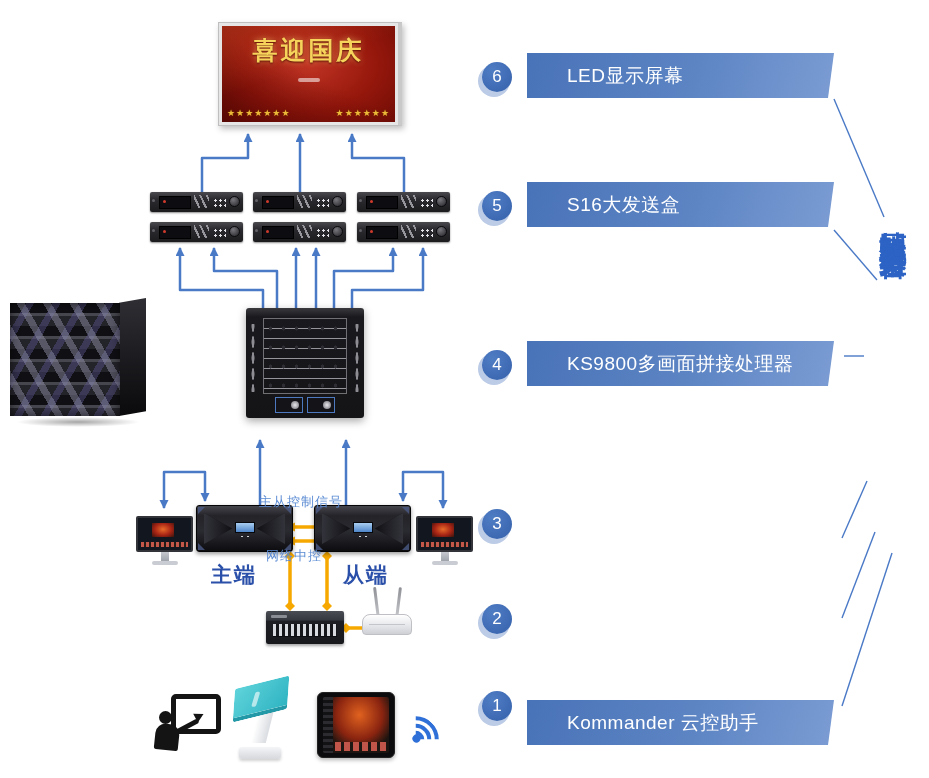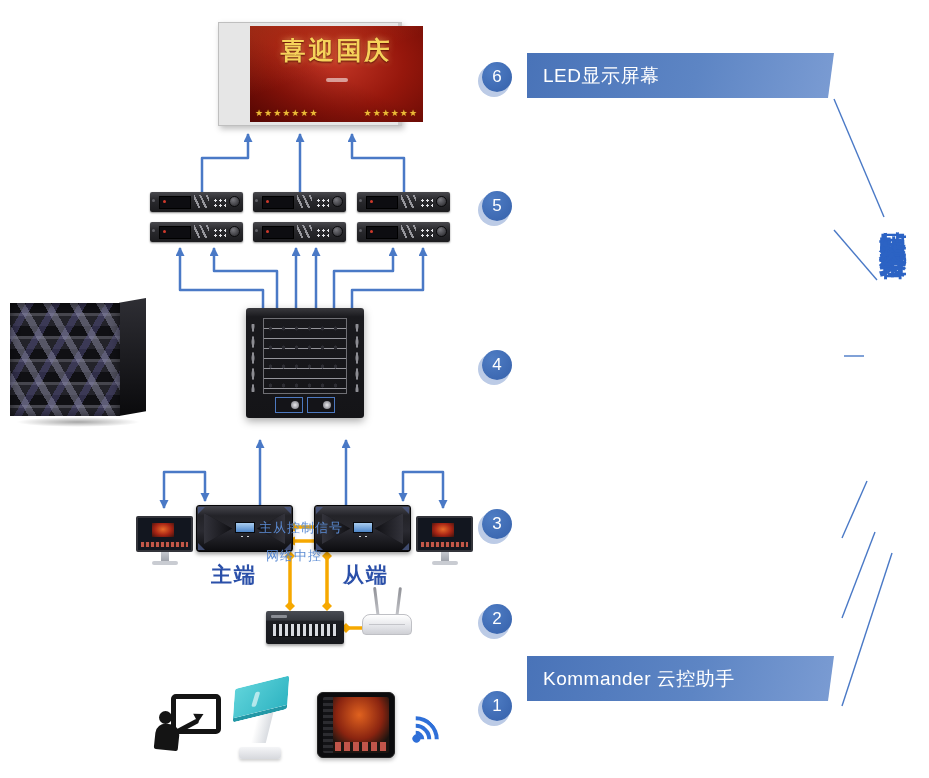--- a/index.html
+++ b/index.html
@@ -7,21 +7,21 @@
     position:relative;width:929px;height:778px;background:#fff;overflow:hidden;
     font-family:"Liberation Sans",sans-serif;
   }
   #connectors{position:absolute;left:0;top:0;width:929px;height:778px;pointer-events:none;}
 
   
   .banner{
     position:absolute;left:527px;width:307px;height:45px;
     background:linear-gradient(105deg,#4973b8 0%,#5d85c4 55%,#7b9cd3 100%);
     clip-path:polygon(0 0,100% 0,calc(100% - 6px) 100%,0 100%);
-    color:#fff;font-size:19px;line-height:45px;padding-left:16px;box-sizing:border-box;
+    color:#fff;font-size:19px;line-height:45px;padding-left:40px;box-sizing:border-box;
     letter-spacing:.5px;white-space:nowrap;
   }
   .numcircle{
     position:absolute;left:482px;width:30px;height:30px;border-radius:50%;
     background:radial-gradient(circle at 35% 30%,#4f7dc4,#3d69b2 70%);
     box-shadow:-3px 4px 0 1px #bccbe6;
     color:#fff;font-size:17px;line-height:30px;text-align:center;
   }
   #vtitle{
     position:absolute;left:874px;top:210px;width:38px;height:345px;
@@ -34,21 +34,20 @@
     position:absolute;left:218px;top:22px;width:184px;height:104px;
     background:#e6e6e6;border:1px solid #bfbfbf;border-right:4px solid #c9c9c9;
     box-shadow:2px 3px 6px rgba(0,0,0,.25);box-sizing:border-box;padding:3px;
   }
   #led-screen{
     position:relative;width:100%;height:100%;overflow:hidden;
     background:
       linear-gradient(160deg,rgba(255,120,60,.25),transparent 45%),
       linear-gradient(25deg,rgba(60,0,0,.5),transparent 50%),
       radial-gradient(ellipse at 50% 40%,#c03424 0%,#96170c 55%,#6e0c05 100%);
-    margin-left: 28px;
   }
   #led-title{
     position:absolute;left:0;right:0;top:8px;text-align:center;
     font-size:25px;font-weight:bold;color:#f6d35b;letter-spacing:3px;
     text-shadow:0 1px 2px #5a0a00,0 0 6px rgba(255,220,120,.6);
   }
   #led-sub{position:absolute;left:50%;top:52px;width:22px;height:4px;transform:translateX(-50%);
     background:rgba(255,255,255,.55);border-radius:2px;}
   .led-stars{position:absolute;bottom:4px;font-size:9px;color:#ecba38;letter-spacing:1px;
     text-shadow:0 0 2px #7c3c00;}
@@ -361,21 +360,21 @@
     <div class="base"></div>
   </div>
   <div class="monitor" style="left:416px">
     <div class="scr"></div>
     <div class="neck"></div>
     <div class="base"></div>
   </div>
 
   <div class="endlabel" style="left:211px">主端</div>
   <div class="endlabel" style="left:343px">从端</div>
-  <div class="siglabel" style="left:259px;top:519px">主从控制信号</div>
+  <div class="siglabel" style="left:259px;top:493px">主从控制信号</div>
   <div class="siglabel" style="left:266px;top:547px">网络中控</div>
 
   <div id="switch">
     <div class="logo"></div>
     <div class="ports"></div>
   </div>
   <div id="router">
     <div class="ant a1"></div>
     <div class="ant a2"></div>
     <div class="body"></div>
@@ -399,21 +398,23 @@
   <div id="wifi">
     <div class="arc a1"></div>
     <div class="arc a2"></div>
     <div class="arc a3"></div>
     <div class="dot"></div>
   </div>
 
   <div class="numcircle" style="top:62px">6</div>
   <div class="banner" style="top:53px">LED显示屏幕</div>
   <div class="numcircle" style="top:191px">5</div>
+  <div class="banner" style="top:182px">S16大发送盒</div>
   <div class="numcircle" style="top:350px">4</div>
+  <div class="banner" style="top:341px">KS9800多画面拼接处理器</div>
   <div class="numcircle" style="top:509px">3</div>
   <div class="numcircle" style="top:604px">2</div>
   <div class="numcircle" style="top:691px">1</div>
-  <div class="banner" style="top:656px">Kommander 云控助手</div>
+  <div class="banner" style="top:700px">Kommander 云控助手</div>
 
   <div id="vtitle">帧同步联机解决方案组合</div>
 
 </div>
 
 </body></html>

